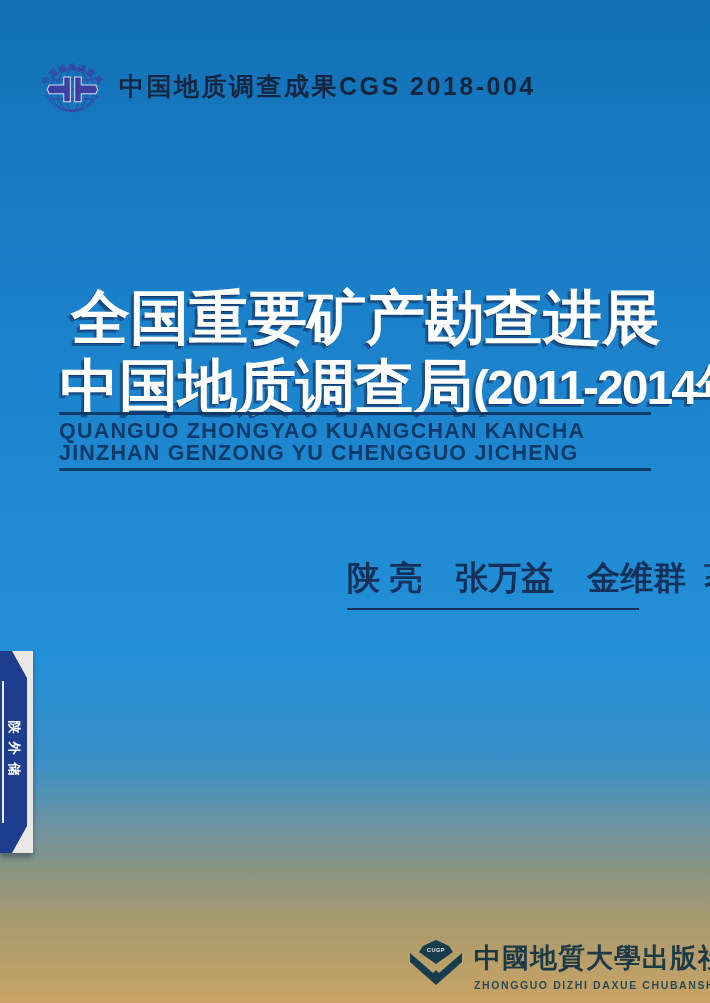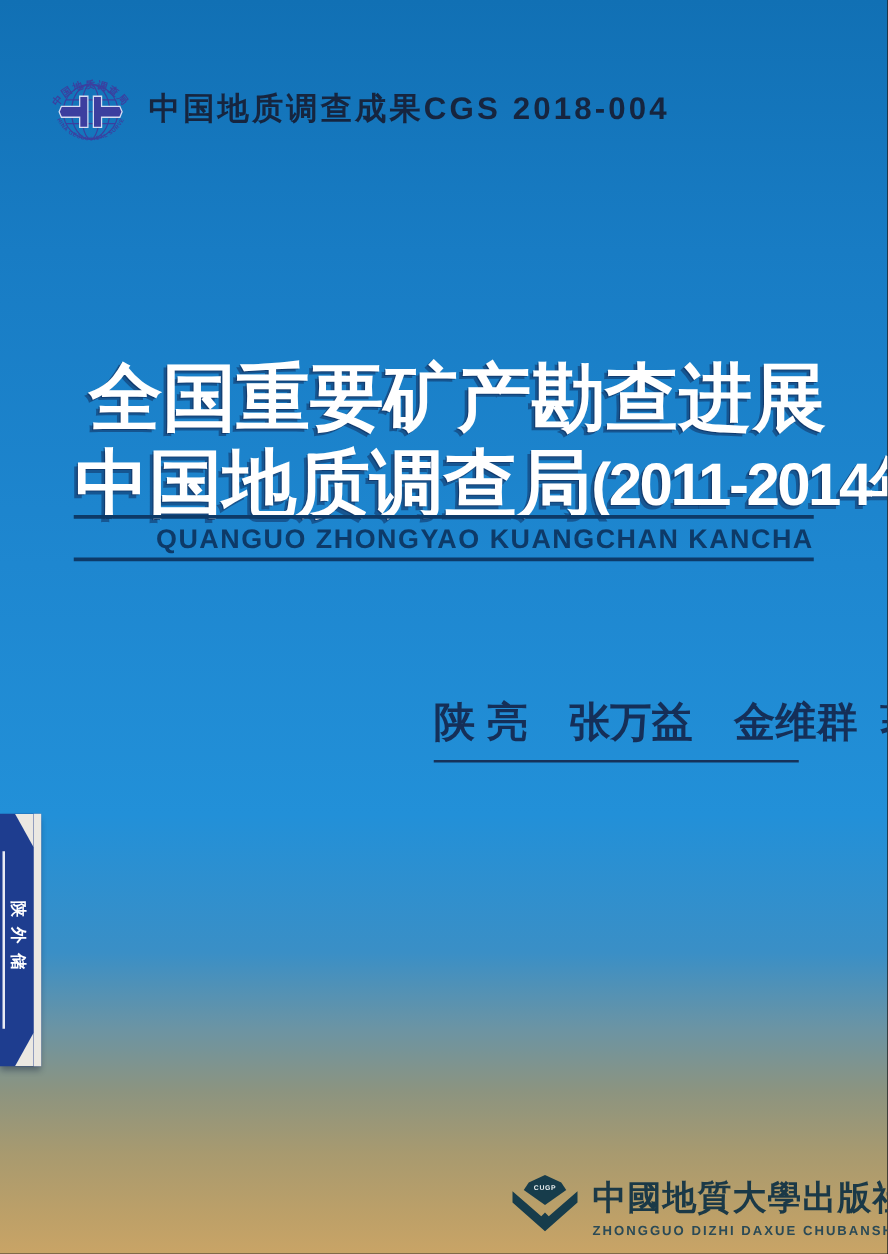--- a/index.html
+++ b/index.html
@@ -40,21 +40,21 @@
     text-shadow:-3px 3px 0 rgba(15,40,85,.50), -1px 1px 0 rgba(15,40,85,.55);
   }
   .title-line2 .paren{
     font-size:48px;letter-spacing:-2px;font-weight:800;
     position:relative;top:-3px;
   }
   
   .pinyin-block{
     position:absolute;left:59px;top:412px;width:592px;
     border-top:3px solid #0d3a68;border-bottom:3px solid #0d3a68;
-    padding:5px 0 4px 0;text-align:right;
+    padding:5px 0 4px 0;text-align:left;
     color:#0d3a68;font-weight:700;font-size:21.5px;line-height:22px;
     letter-spacing:1.2px;white-space:nowrap;
   }
   
   .authors{
     position:absolute;left:347px;top:556px;width:292px;
     text-align:right;color:#152f58;font-weight:700;font-size:33px;
     padding-bottom:7px;border-bottom:2px solid #16325a;white-space:nowrap;
   }
   .authors .suffix{margin-left:18px;}
@@ -128,20 +128,21 @@
   </svg>
   <div class="series-label">中国地质调查成果CGS 2018-004</div>
 
   <div class="title-line1">全国重要矿产勘查进展</div>
   <div class="title-line2">
     <span>中国地质调查局</span><span class="paren">(2011-2014年)</span>
   </div>
 
   <div class="pinyin-block">
     <div>QUANGUO ZHONGYAO KUANGCHAN KANCHA</div>
+    <div>JINZHAN GENZONG YU CHENGGUO JICHENG</div>
   </div>
 
   <div class="authors">
     <span>陕 亮　张万益　金维群</span><span class="suffix">著</span>
   </div>
 
   <div class="sticker">
     <div class="corner-top"></div>
     <div class="corner-bottom"></div>
     <div class="inner-line"></div>

